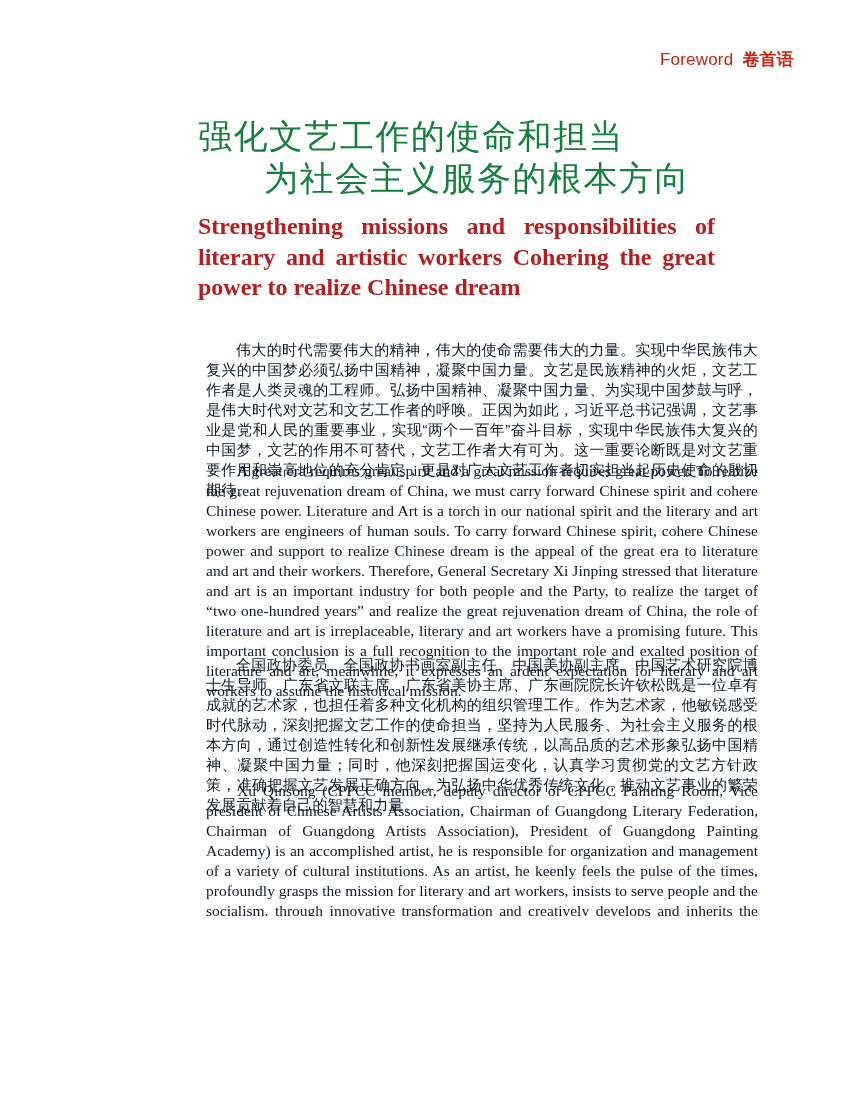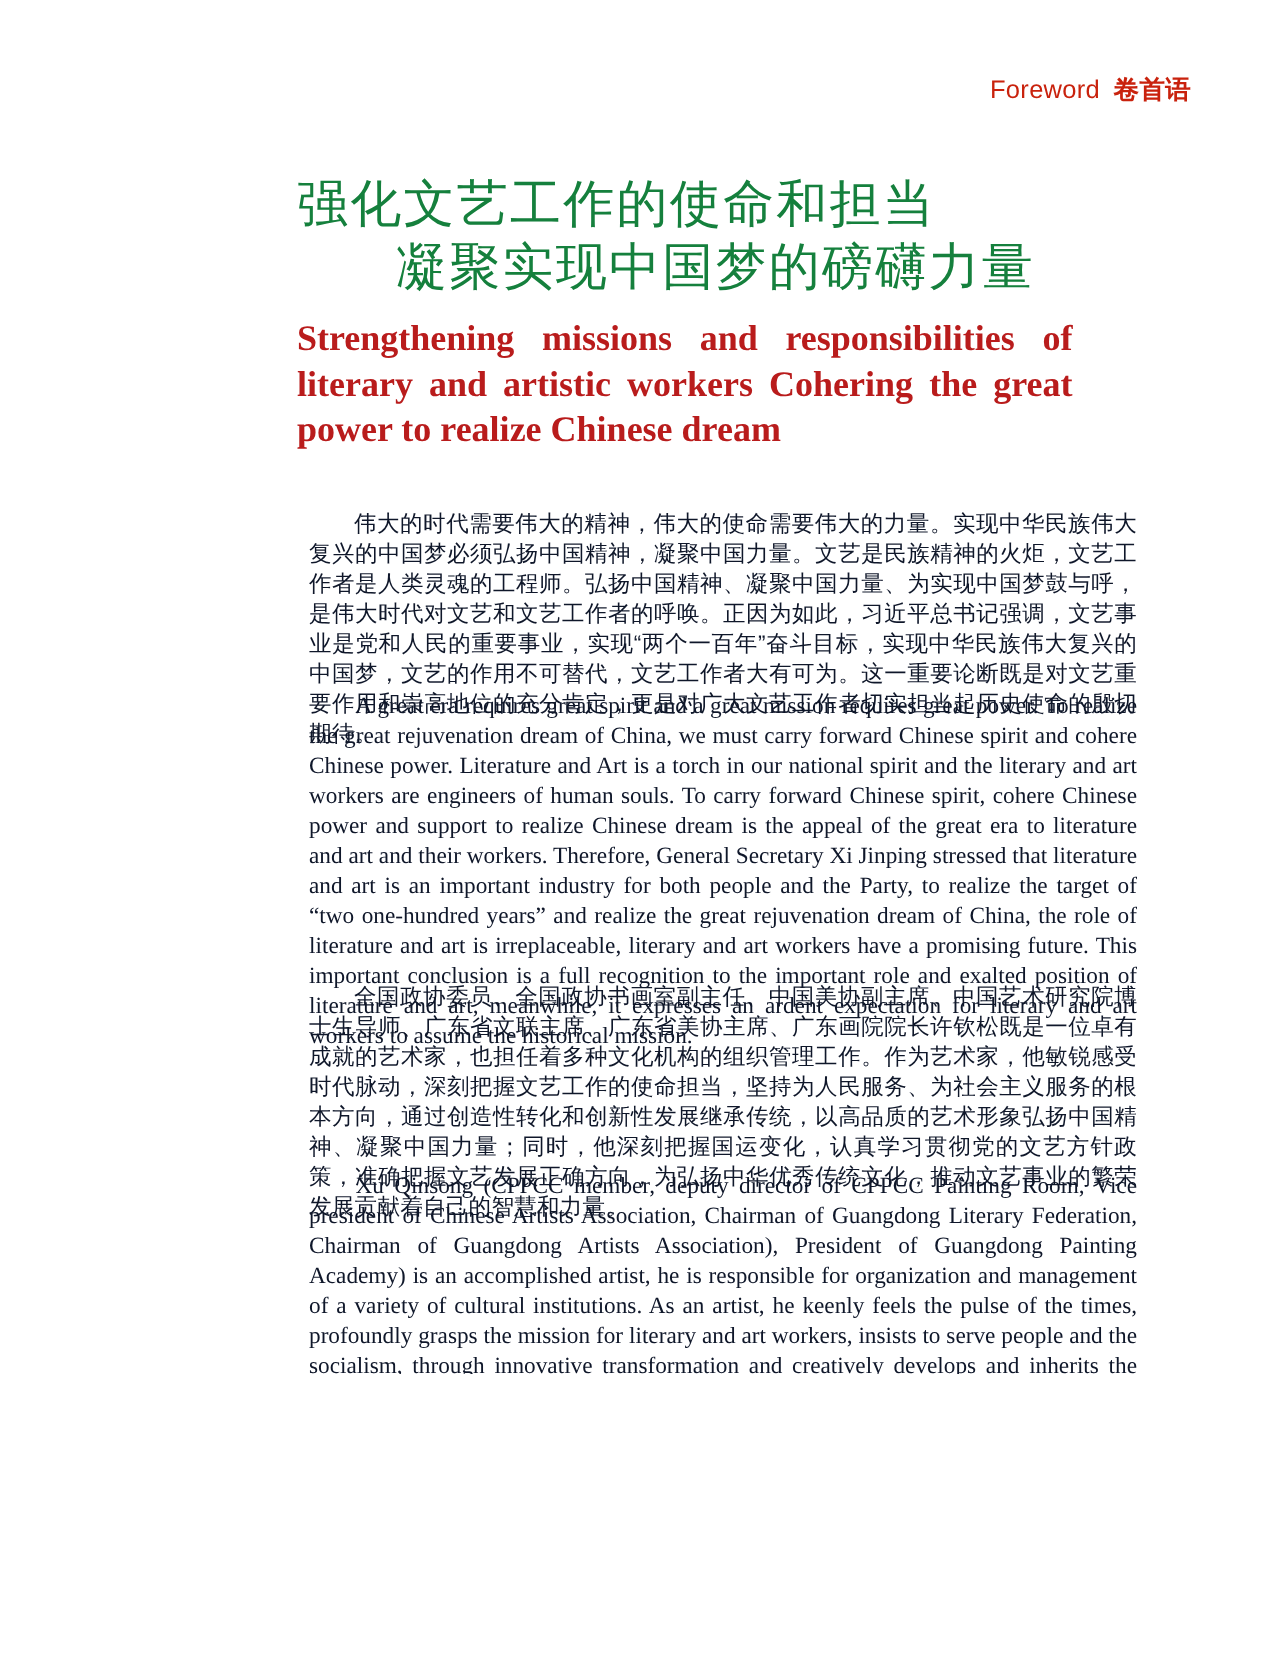--- a/index.html
+++ b/index.html
@@ -106,21 +106,21 @@
 <body>
 
 <div class="page">
 
   <div class="header" style="color: rgb(201, 34, 13);">
     <span class="fw-en">Foreword</span><span class="fw-zh">卷首语</span>
   </div>
 
   <h1 class="title-zh">
     <span class="t-line t-line1">强化文艺工作的使命和担当</span>
-    <span class="t-line t-line2">凝聚实现中国梦的磅礴力量</span>
+    <span class="t-line t-line2">为社会主义服务的根本方向</span>
   </h1>
 
   <h2 class="title-en">Strengthening missions and responsibilities of literary and artistic workers Cohering the great power to realize Chinese dream</h2>
 
   <p class="para zh para-zh-1">伟大的时代需要伟大的精神，伟大的使命需要伟大的力量。实现中华民族伟大复兴的中国梦必须弘扬中国精神，凝聚中国力量。文艺是民族精神的火炬，文艺工作者是人类灵魂的工程师。弘扬中国精神、凝聚中国力量、为实现中国梦鼓与呼，是伟大时代对文艺和文艺工作者的呼唤。正因为如此，习近平总书记强调，文艺事业是党和人民的重要事业，实现“两个一百年”奋斗目标，实现中华民族伟大复兴的中国梦，文艺的作用不可替代，文艺工作者大有可为。这一重要论断既是对文艺重要作用和崇高地位的充分肯定，更是对广大文艺工作者切实担当起历史使命的殷切期待。</p>
 
   <p class="para en para-en-1">A great era requires great spirit and a great mission requires great power. To realize the great rejuvenation dream of China, we must carry forward Chinese spirit and cohere Chinese power. Literature and Art is a torch in our national spirit and the literary and art workers are engineers of human souls. To carry forward Chinese spirit, cohere Chinese power and support to realize Chinese dream is the appeal of the great era to literature and art and their workers. Therefore, General Secretary Xi Jinping stressed that literature and art is an important industry for both people and the Party, to realize the target of “two one-hundred years” and realize the great rejuvenation dream of China, the role of literature and art is irreplaceable, literary and art workers have a promising future. This important conclusion is a full recognition to the important role and exalted position of literature and art, meanwhile, it expresses an ardent expectation for literary and art workers to assume the historical mission.</p>
 
   <p class="para zh para-zh-2">全国政协委员、全国政协书画室副主任、中国美协副主席、中国艺术研究院博士生导师、广东省文联主席、广东省美协主席、广东画院院长许钦松既是一位卓有成就的艺术家，也担任着多种文化机构的组织管理工作。作为艺术家，他敏锐感受时代脉动，深刻把握文艺工作的使命担当，坚持为人民服务、为社会主义服务的根本方向，通过创造性转化和创新性发展继承传统，以高品质的艺术形象弘扬中国精神、凝聚中国力量；同时，他深刻把握国运变化，认真学习贯彻党的文艺方针政策，准确把握文艺发展正确方向，为弘扬中华优秀传统文化，推动文艺事业的繁荣发展贡献着自己的智慧和力量。</p>
 

